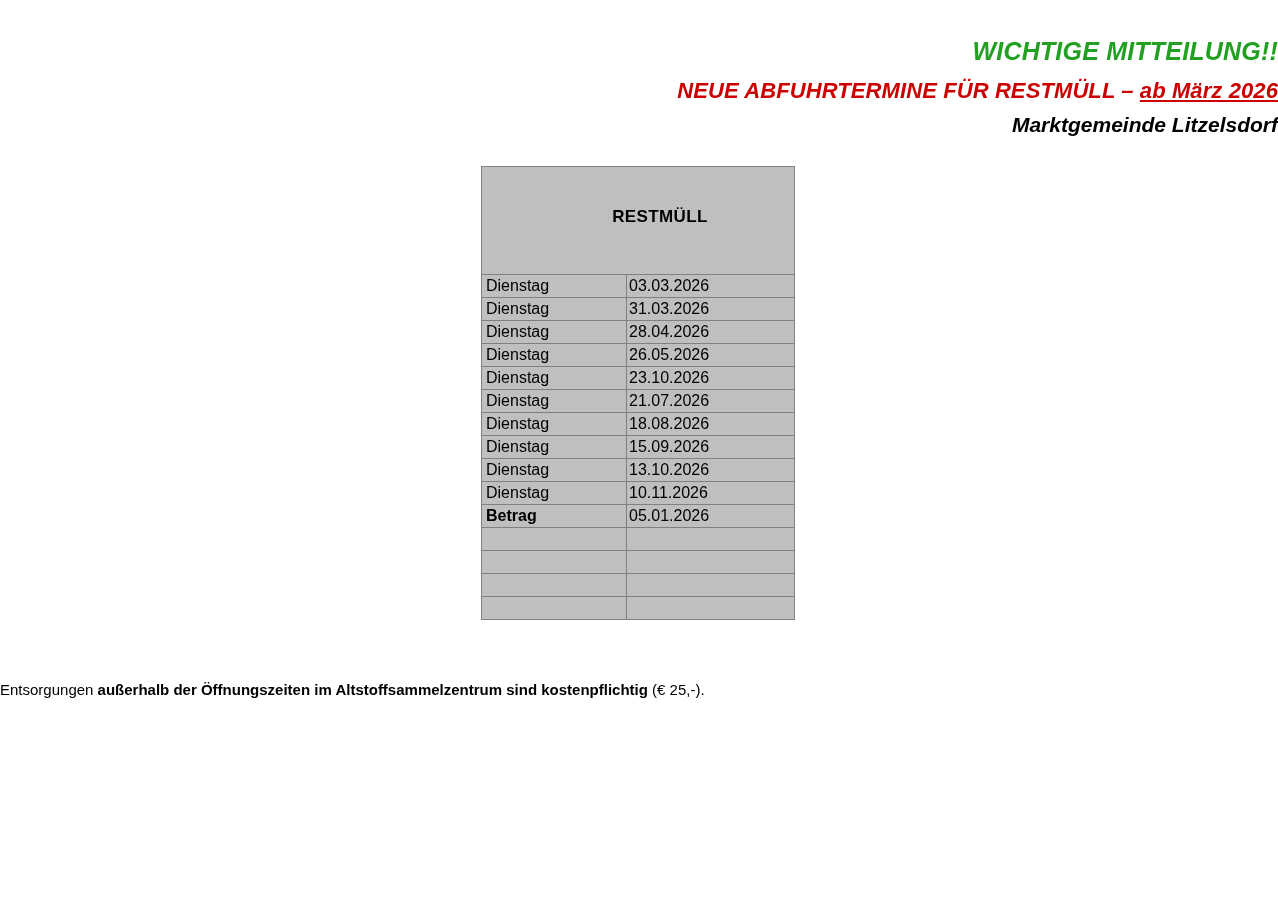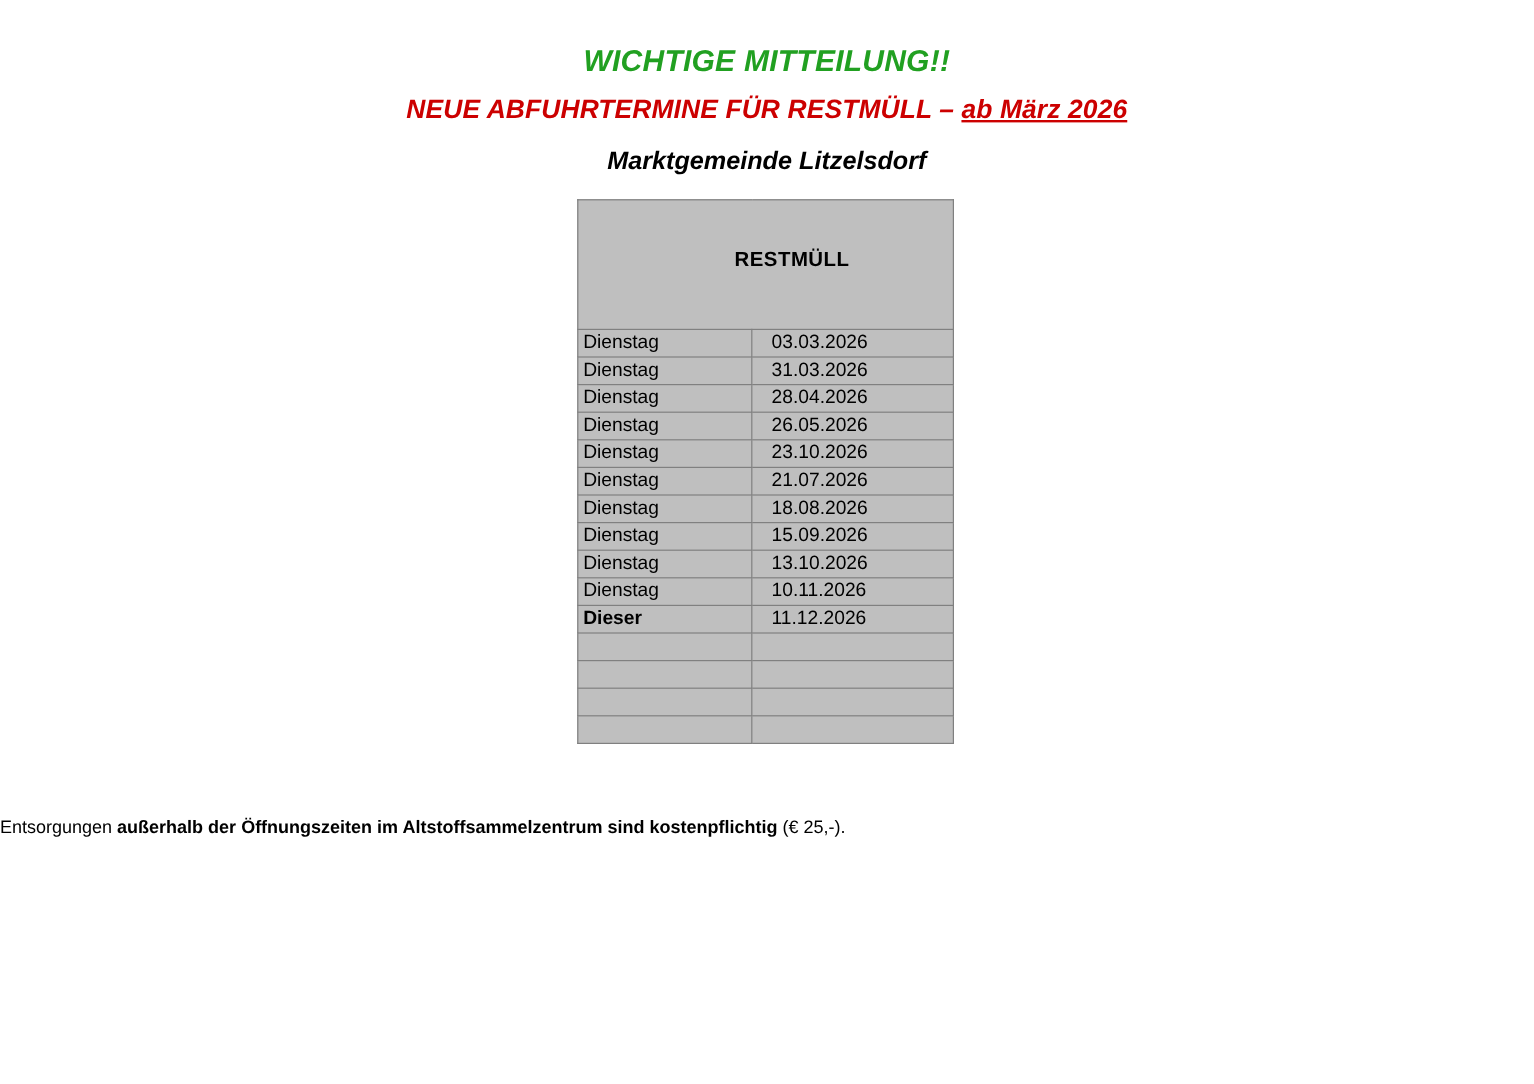--- a/index.html
+++ b/index.html
@@ -16,21 +16,21 @@
     color: #000000;
     overflow: hidden;
   }
 
   
   .headings {
     position: absolute;
     top: 38px;
     left: 0;
     width: 1278px;
-    text-align: center;
+    text-align: right;
   }
   .head-line {
     margin: 0;
     line-height: 26px;
     font-weight: bold;
     font-style: italic;
     white-space: nowrap;
   }
   .head-line-1 {
     font-size: 25px;
@@ -43,21 +43,21 @@
     margin-top: 14px;
     letter-spacing: .1px;
   }
   .head-line-2 .underline {
     text-decoration: underline;
     text-underline-offset: 2px;
   }
   .head-line-3 {
     font-size: 21px;
     color: #000000;
-    margin-top: 18px;
+    margin-top: 8px;
   }
 
   
   .table-wrap {
     position: absolute;
     left: 481px;
     top: 166px;
     width: 313px;
   }
   table.schedule {
@@ -88,21 +88,21 @@
     padding: 0;
     font-weight: bold;
     font-size: 17px;
     letter-spacing: .4px;
   }
   table.schedule td.header-cell .header-inner {
     display: block;
     transform: translateY(-4px);
     padding-left: 44px;
   }
-  table.schedule td.cell-date { padding-left: 16px; }
+  table.schedule td.cell-date { padding-left: 2px; }
   table.schedule td.empty { height: 22px; }
 
   .day-highlight {
     color: #ee1111;
     font-weight: bold;
   }
 
   
   .footer {
     position: absolute;
@@ -173,22 +173,22 @@
         </tr>
         <tr>
           <td class="cell-day">Dienstag</td>
           <td class="cell-date">13.10.2026</td>
         </tr>
         <tr>
           <td class="cell-day">Dienstag</td>
           <td class="cell-date">10.11.2026</td>
         </tr>
         <tr>
-          <td class="cell-day day-highlight">Dieser</td>
-          <td class="cell-date">11.12.2026</td>
+          <td class="cell-day day-highlight">Betrag</td>
+          <td class="cell-date">05.01.2026</td>
         </tr>
         <tr>
           <td class="cell-day empty"></td>
           <td class="cell-date empty"></td>
         </tr>
         <tr>
           <td class="cell-day empty"></td>
           <td class="cell-date empty"></td>
         </tr>
         <tr>

